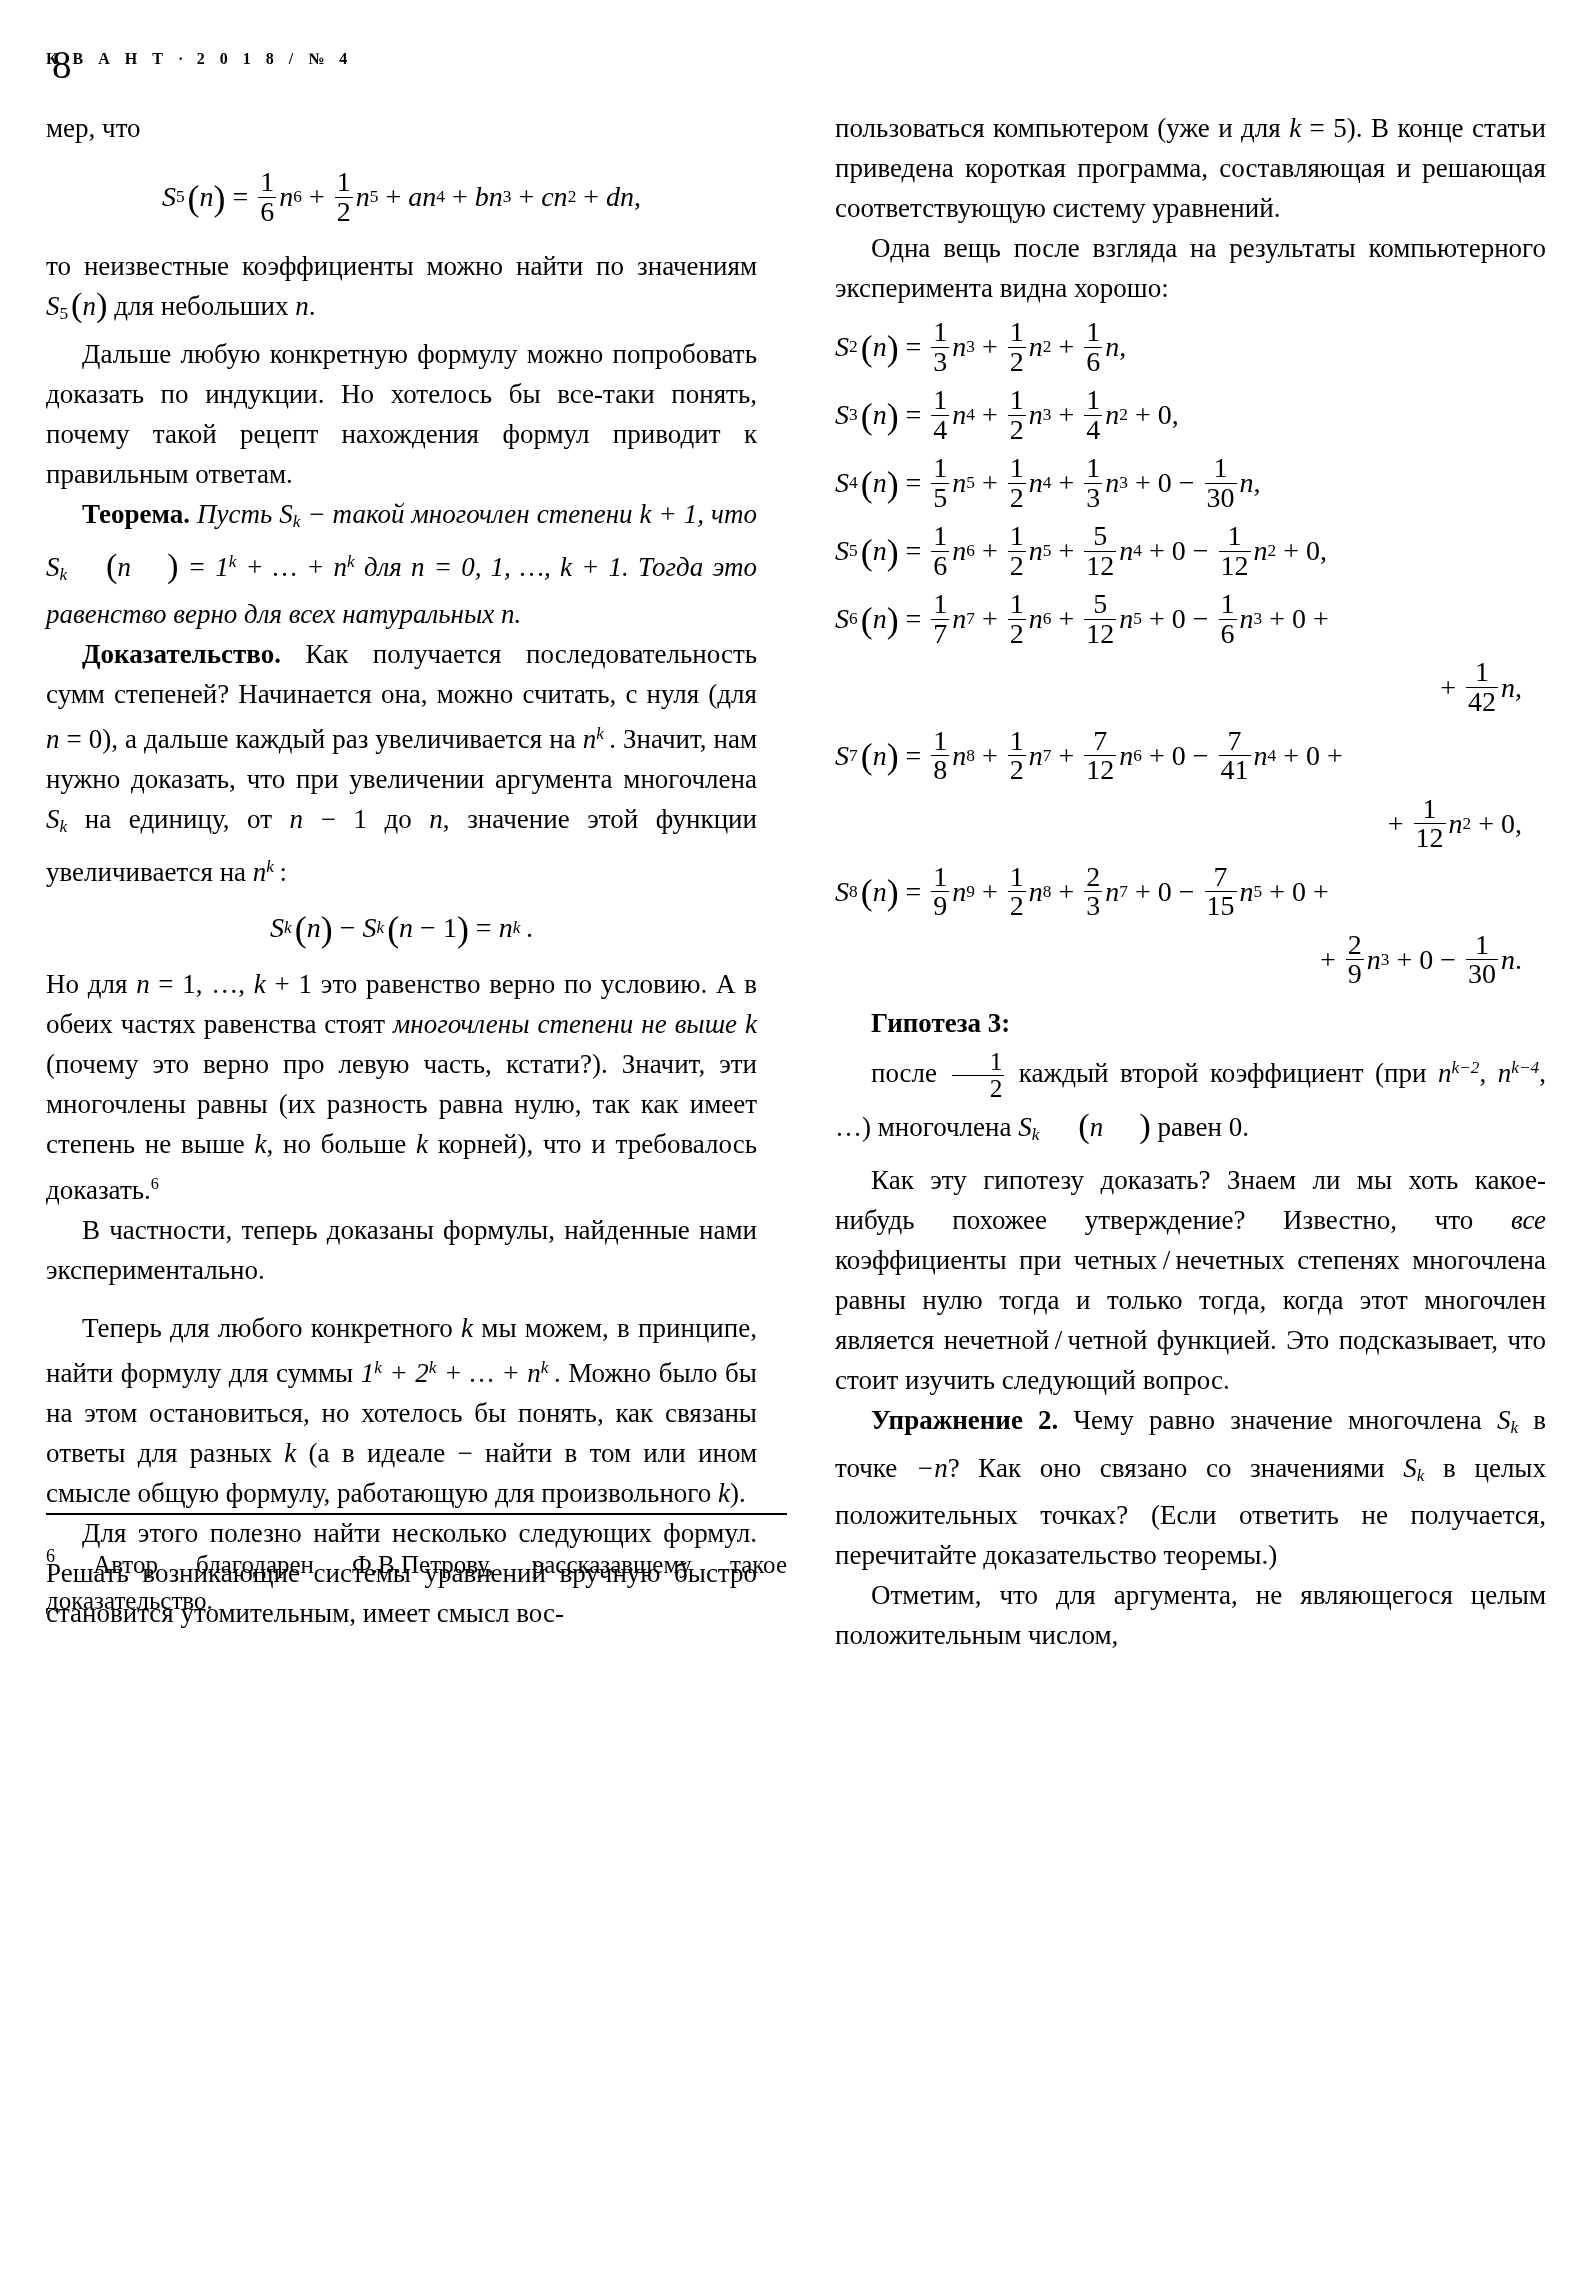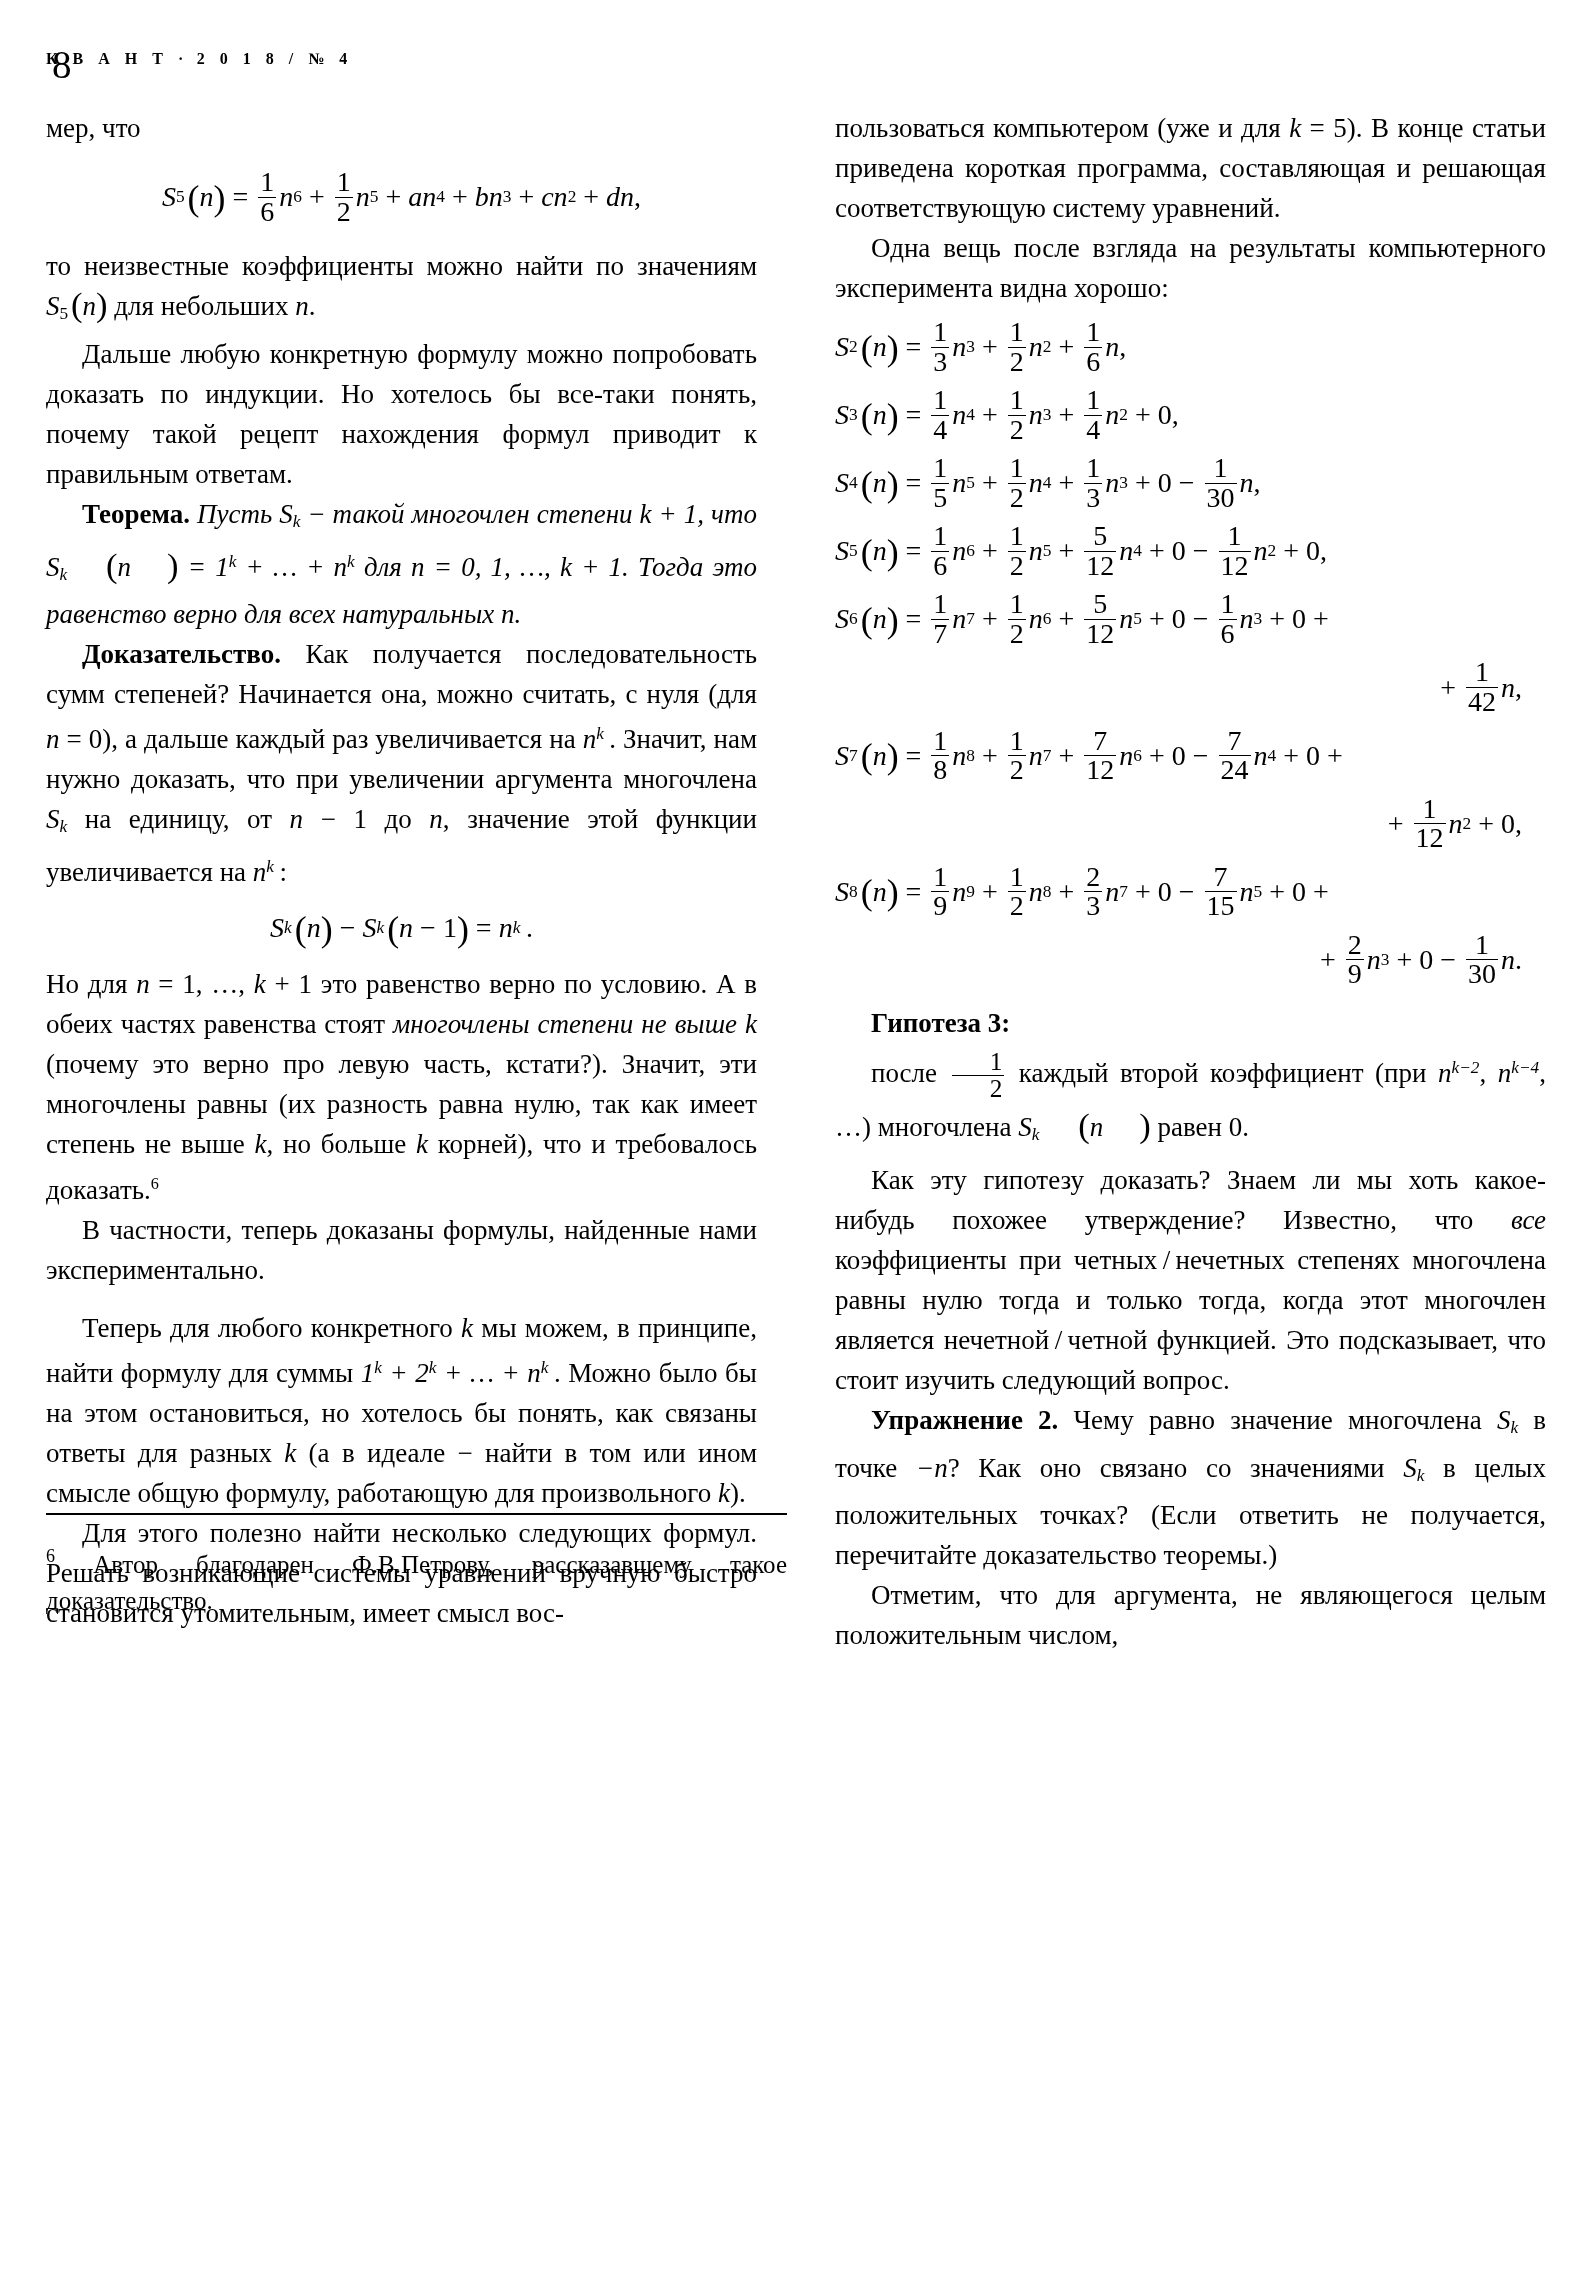--- a/index.html
+++ b/index.html
@@ -410,21 +410,21 @@
             <span class="num">7</span>
             <span class="den">12</span>
           </span>
           <span class="it">n</span>
           <sup class="en">6</sup>
         <span class="op">+</span>
           <span class="rm">0</span>
           <span class="op">−</span>
         <span class="frac">
             <span class="num">7</span>
-            <span class="den">24</span>
+            <span class="den">41</span>
           </span>
           <span class="it">n</span>
           <sup class="en">4</sup>
         <span class="op">+</span>
           <span class="rm">0</span>
           <span class="op">+</span>
       </div>
       <div class="fml-row disp right">
         <span class="op">+</span>
           <span class="frac">

